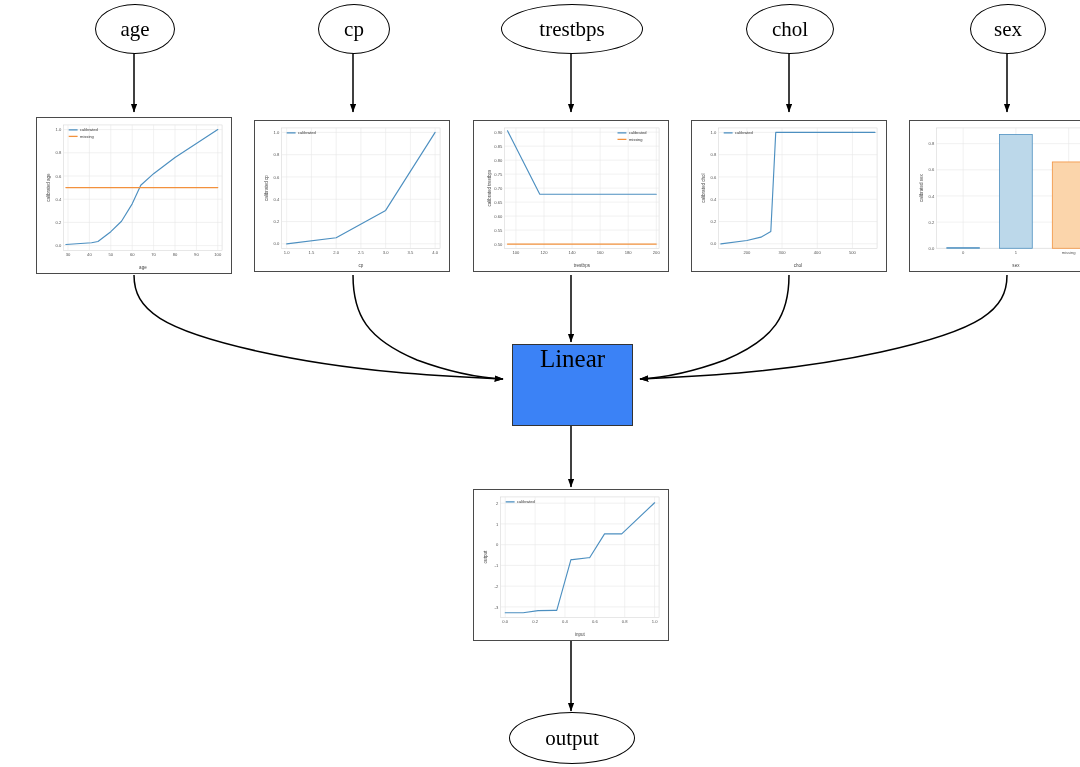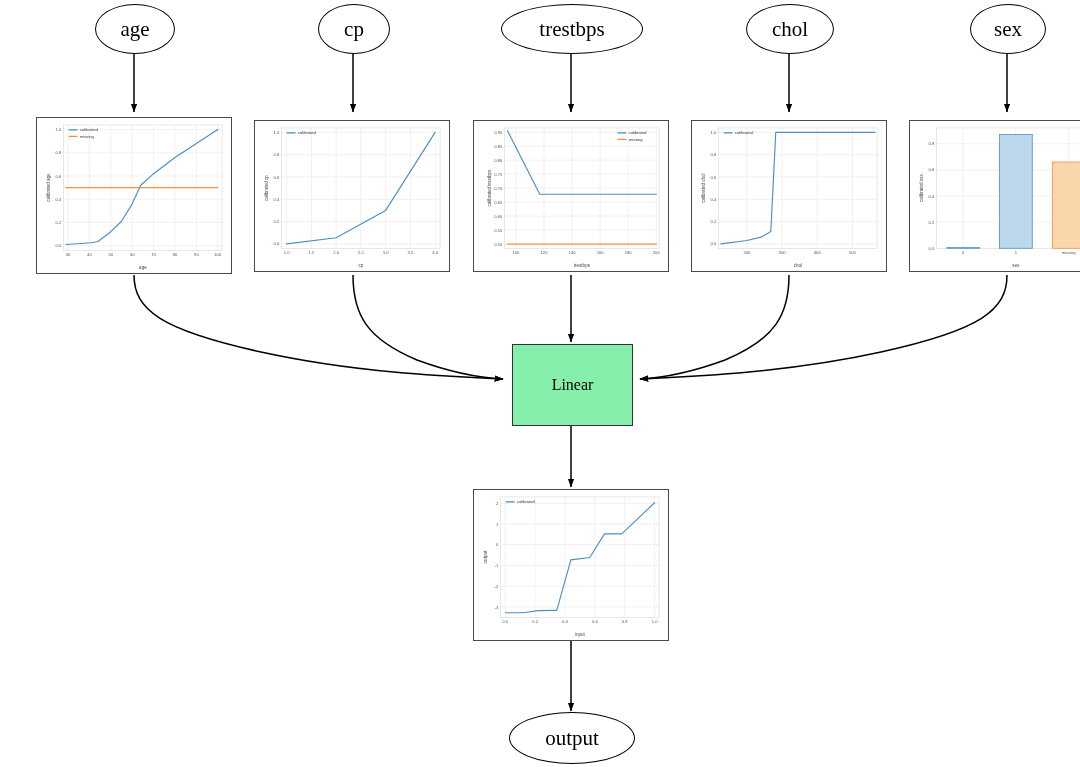--- a/index.html
+++ b/index.html
@@ -2,23 +2,23 @@
 <html><head>
 <meta charset="utf-8">
 <style>
   html,body{margin:0;padding:0;background:#ffffff;}
   body{width:1080px;height:767px;position:relative;overflow:hidden;
        font-family:"Liberation Sans",sans-serif;}
   #stage{position:absolute;left:0;top:0;width:860px;height:767px;margin-left:31px;}
   .node-ellipse{position:absolute;border:1.2px solid #000;border-radius:50%;
        background:#fff;display:flex;align-items:center;justify-content:center;
        font-family:"Liberation Serif",serif;font-size:21px;color:#000;}
-  .node-box{position:absolute;border:1.4px solid #333;background:#86efac;
-       display:flex;align-items:center;justify-content:center;
-       font-family:"Liberation Serif",serif;font-size:16px;color:#000;}
+  .node-box{position:absolute;border:1.4px solid #333;background:#3b82f6;
+       display:flex;align-items:flex-start;justify-content:center;
+       font-family:"Liberation Serif",serif;font-size:25px;color:#000;}
   .plot-frame{position:absolute;border:1.6px solid #4a4a4a;background:#fff;
        box-sizing:border-box;}
   .plot-inner{position:absolute;left:3px;top:3px;right:3px;bottom:3px;}
   svg.plot{display:block;width:100%;height:100%;}
   .edges{position:absolute;left:0;top:0;width:1080px;height:767px;
        pointer-events:none;}
 </style>
 </head>
 <body>
 

